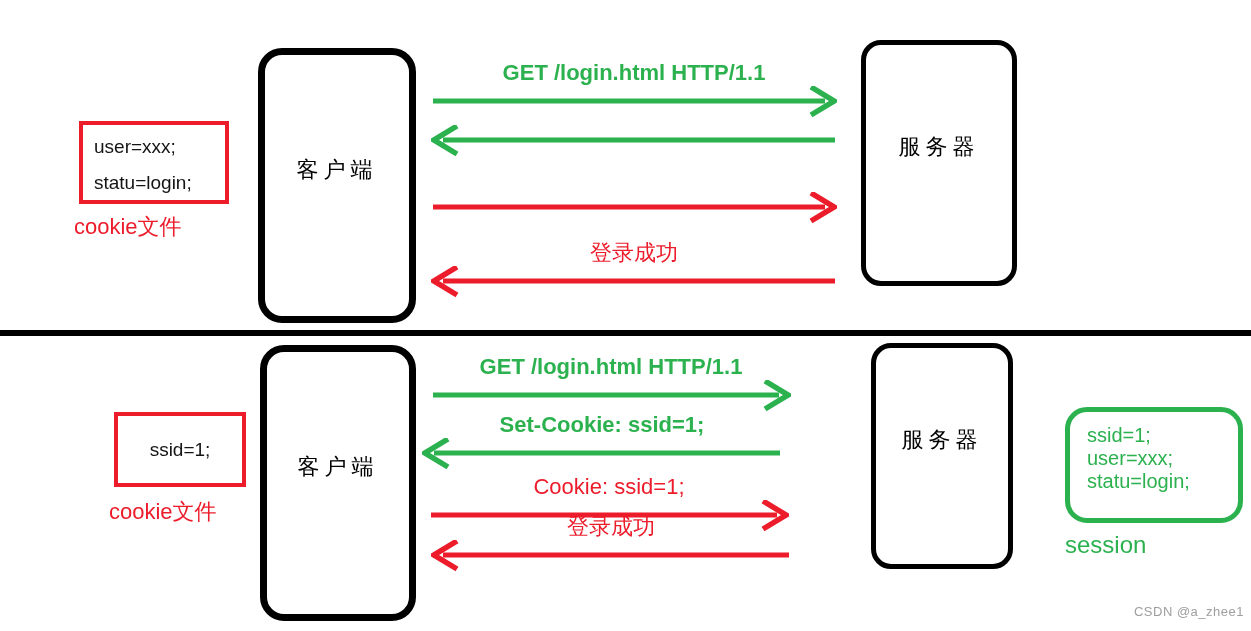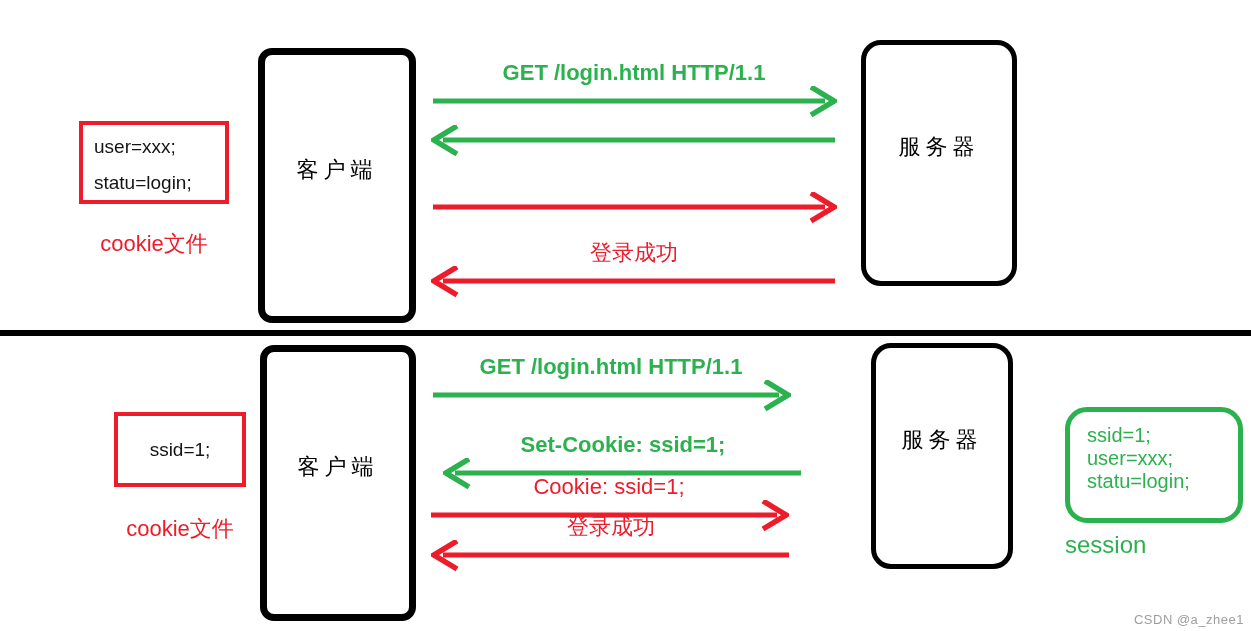--- a/index.html
+++ b/index.html
@@ -15,21 +15,21 @@
     height: 631px;
     background: #ffffff;
     overflow: hidden;
     font-family: "Liberation Sans", sans-serif;
   }
   
   .node-box {
     position: absolute;
     box-sizing: border-box;
     border: 7px solid var(--ink);
-    border-radius: 14px;
+    border-radius: 24px;
     background: #ffffff;
     display: flex;
     align-items: center;
     justify-content: center;
   }
   .node-box.thin { border-width: 5px; border-radius: 20px; }
   .node-label {
     font-family: "Liberation Serif", serif;
     font-size: 22px;
     letter-spacing: 5px;
@@ -49,25 +49,23 @@
     font-size: 19px;
     color: #141414;
     line-height: 36px;
     padding-left: 11px;
     white-space: nowrap;
   }
   .cookie-box.centered { display: flex; align-items: center; justify-content: center; }
   .cookie-box.centered .cookie-line { padding-left: 0; line-height: 20px; }
   .side-label {
     position: absolute;
-    text-align: center;
     font-size: 22px;
     color: var(--red);
     white-space: nowrap;
-    margin-top: 17px;
   }
   
   .msg { position: absolute; }
   .msg.green { color: var(--green); font-weight: bold; }
   .msg.red { color: var(--red); }
   .msg-label {
     display: block;
     text-align: center;
     font-size: 22px;
     line-height: 26px;
@@ -112,21 +110,20 @@
     font-size: 24px;
     color: var(--green);
   }
   .watermark {
     position: absolute;
     right: 7px;
     top: 604px;
     font-size: 13px;
     color: var(--watermark);
     letter-spacing: 0.5px;
-    margin-top: 8px;
   }
 </style>
 </head>
 <body>
 
 <div class="canvas">
 
   <div class="cookie-box" style="left:79px; top:121px; width:150px; height:83px; padding-top:4px;">
     <span class="cookie-line">user=xxx;</span>
     <span class="cookie-line">statu=login;</span>
@@ -187,21 +184,21 @@
   </div>
 
   <div class="msg green" style="left:431px; top:354px; width:360px;">
     <span class="msg-label">GET /login.html HTTP/1.1</span>
     <svg class="arrow" width="360" height="32" viewBox="0 0 360 32">
       <line x1="2" y1="15" x2="348" y2="15"></line>
       <polyline points="334,1 357,15 334,29"></polyline>
     </svg>
   </div>
 
-  <div class="msg green" style="left:443px; top:412px; width:360px;margin-top:20px;">
+  <div class="msg green" style="left:422px; top:412px; width:360px;">
     <span class="msg-label">Set-Cookie: ssid=1;</span>
     <svg class="arrow" width="360" height="32" viewBox="0 0 360 32">
       <line x1="12" y1="15" x2="358" y2="15"></line>
       <polyline points="26,1 3,15 26,29"></polyline>
     </svg>
   </div>
 
   <div class="msg red" style="left:429px; top:474px; width:360px;">
     <span class="msg-label">Cookie: ssid=1;</span>
     <svg class="arrow" width="360" height="32" viewBox="0 0 360 32">

